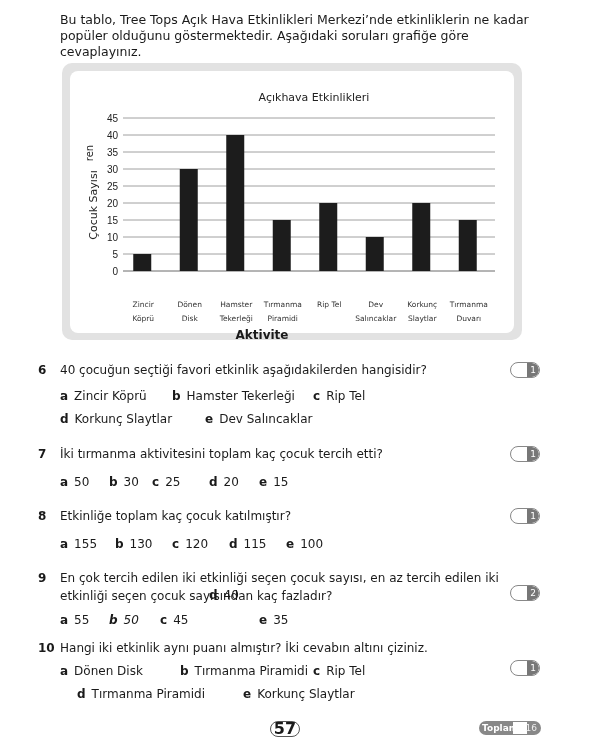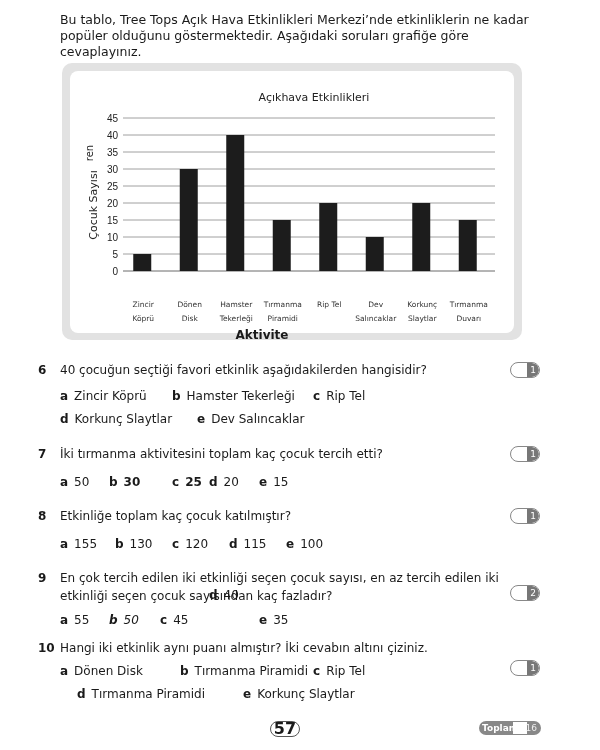--- a/index.html
+++ b/index.html
@@ -94,34 +94,34 @@
   <span class="text">40 çocuğun seçtiği favori etkinlik aşağıdakilerden hangisidir?</span>
 </div>
 <div class="pill" style="top:362px;">
     <span class="pts">1</span>
   </div>
 <div class="opts" id="opts-0">
     <span class="opt" style="left: 60px; top: 389px;"><b>a</b><span>Zincir Köprü</span></span>
     <span class="opt" style="left: 172px; top: 389px;"><b>b</b><span>Hamster Tekerleği</span></span>
     <span class="opt" style="left: 313px; top: 389px;"><b>c</b><span>Rip Tel</span></span>
     <span class="opt" style="left: 60px; top: 412px;"><b>d</b><span>Korkunç Slaytlar</span></span>
-    <span class="opt" style="left: 197px; top: 412px;"><b>e</b><span>Dev Salıncaklar</span></span>
+    <span class="opt" style="left: 205px; top: 412px;"><b>e</b><span>Dev Salıncaklar</span></span>
   </div>
 
 <div class="q" style="top:445px;">
   <span class="num">7</span>
   <span class="text">İki tırmanma aktivitesini toplam kaç çocuk tercih etti?</span>
 </div>
 <div class="pill" style="top:446px;">
     <span class="pts">1</span>
   </div>
 <div class="opts" id="opts-1">
     <span class="opt" style="left: 60px; top: 475px;"><b>a</b><span>50</span></span>
-    <span class="opt" style="left: 109px; top: 475px; font-weight: bold;"><b>b</b><span>30</span></span>
-    <span class="opt" style="left: 172px; top: 475px; font-weight: bold;"><b>c</b><span>25</span></span>
+    <span class="opt" style="left: 109px; top: 475px;"><b>b</b><span>30</span></span>
+    <span class="opt" style="left: 152px; top: 475px;"><b>c</b><span>25</span></span>
     <span class="opt" style="left: 209px; top: 475px;"><b>d</b><span>20</span></span>
     <span class="opt" style="left: 259px; top: 475px;"><b>e</b><span>15</span></span>
   </div>
 
 <div class="q" style="top:507px;">
   <span class="num">8</span>
   <span class="text">Etkinliğe toplam kaç çocuk katılmıştır?</span>
 </div>
 <div class="pill" style="top:508px;">
     <span class="pts">1</span>

